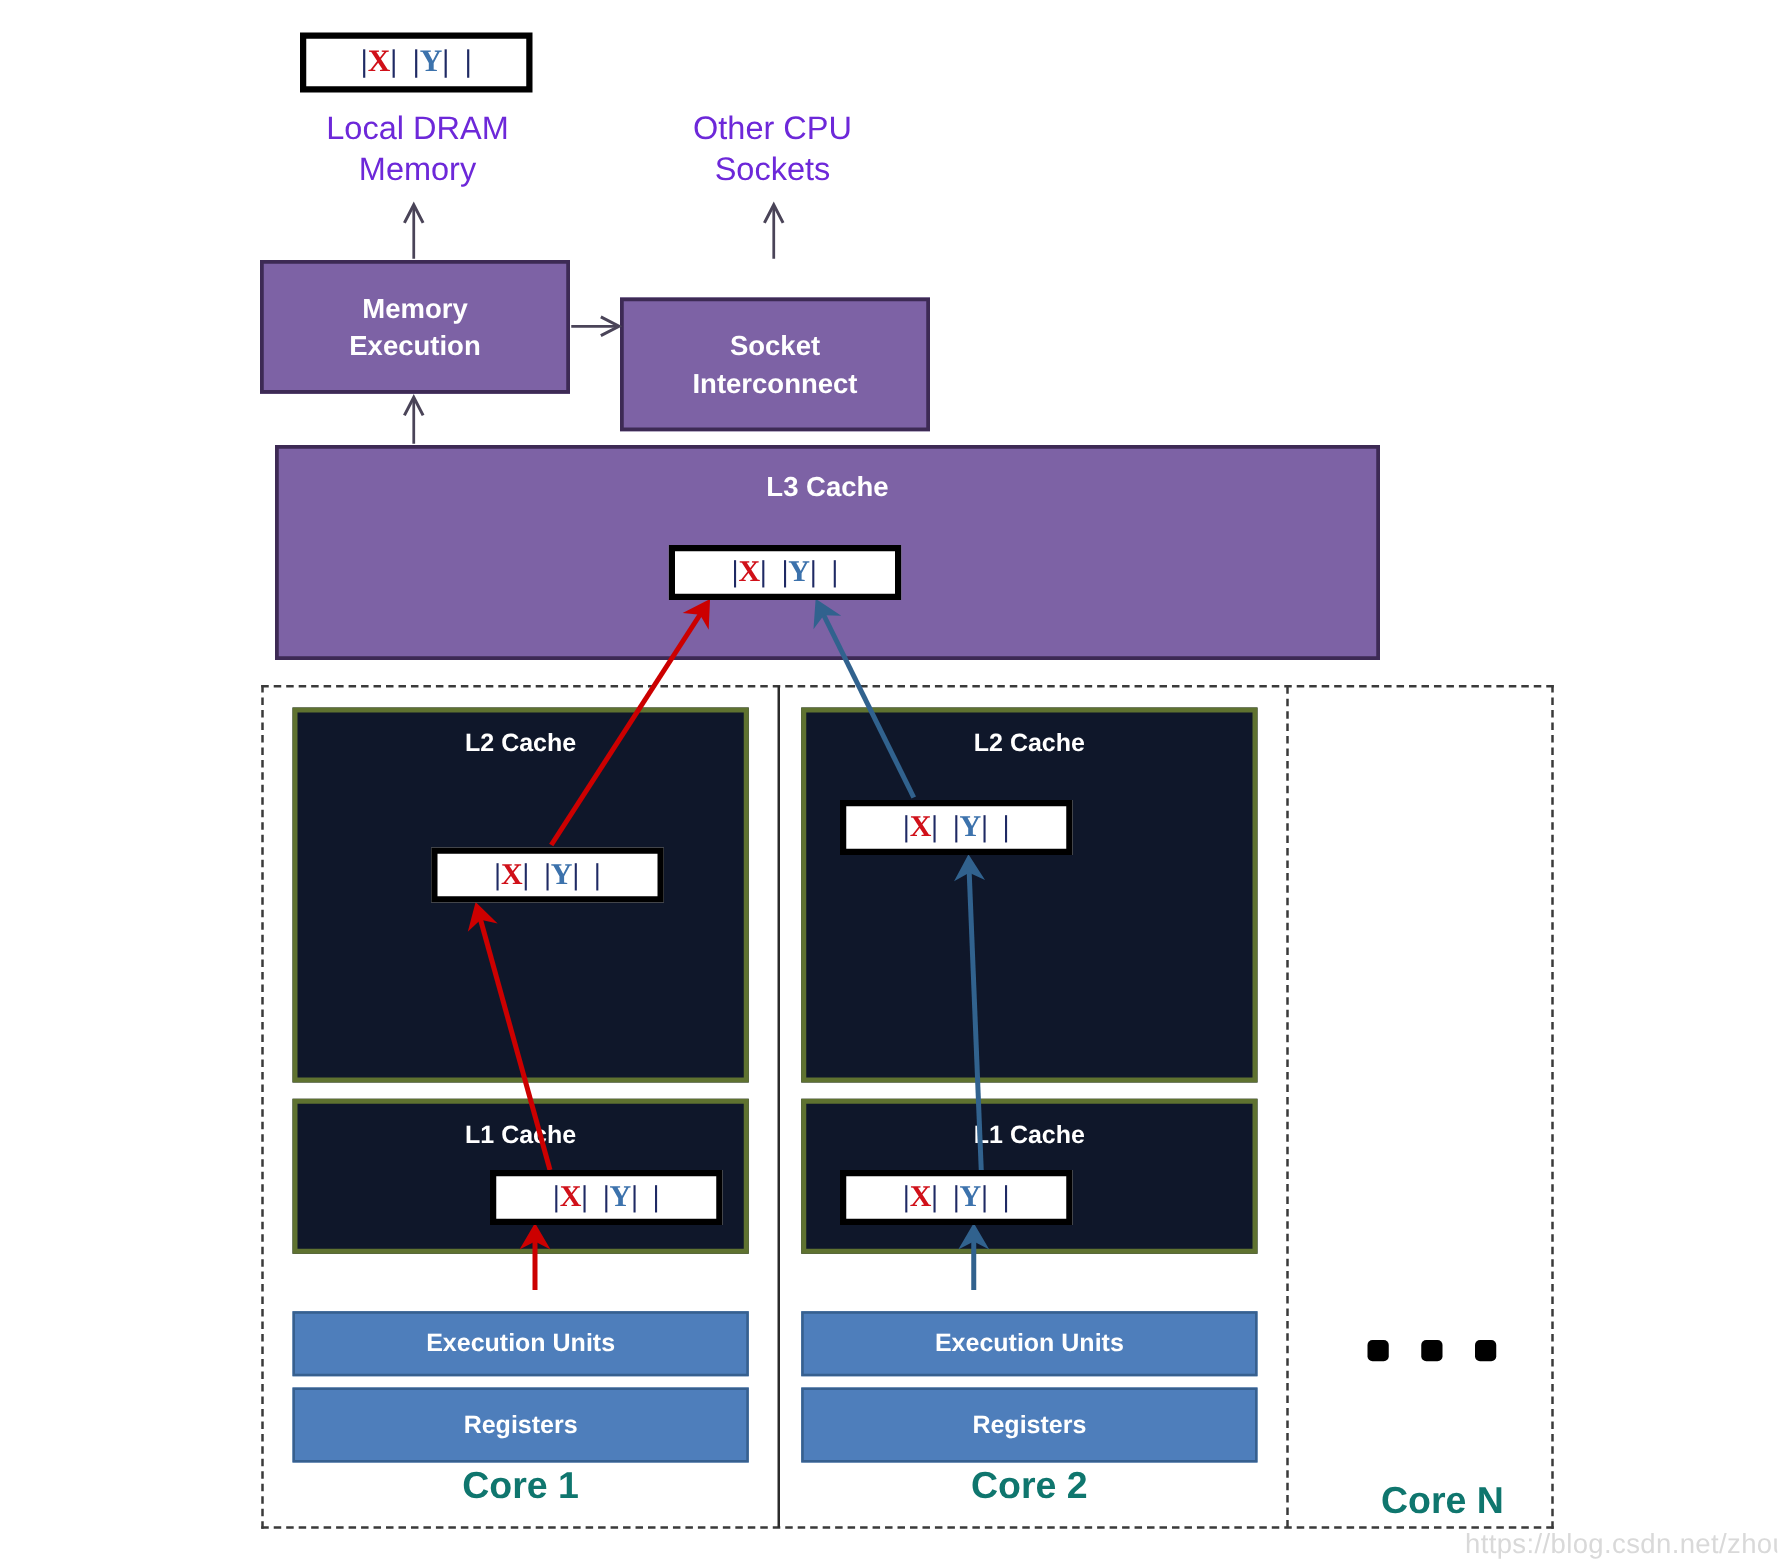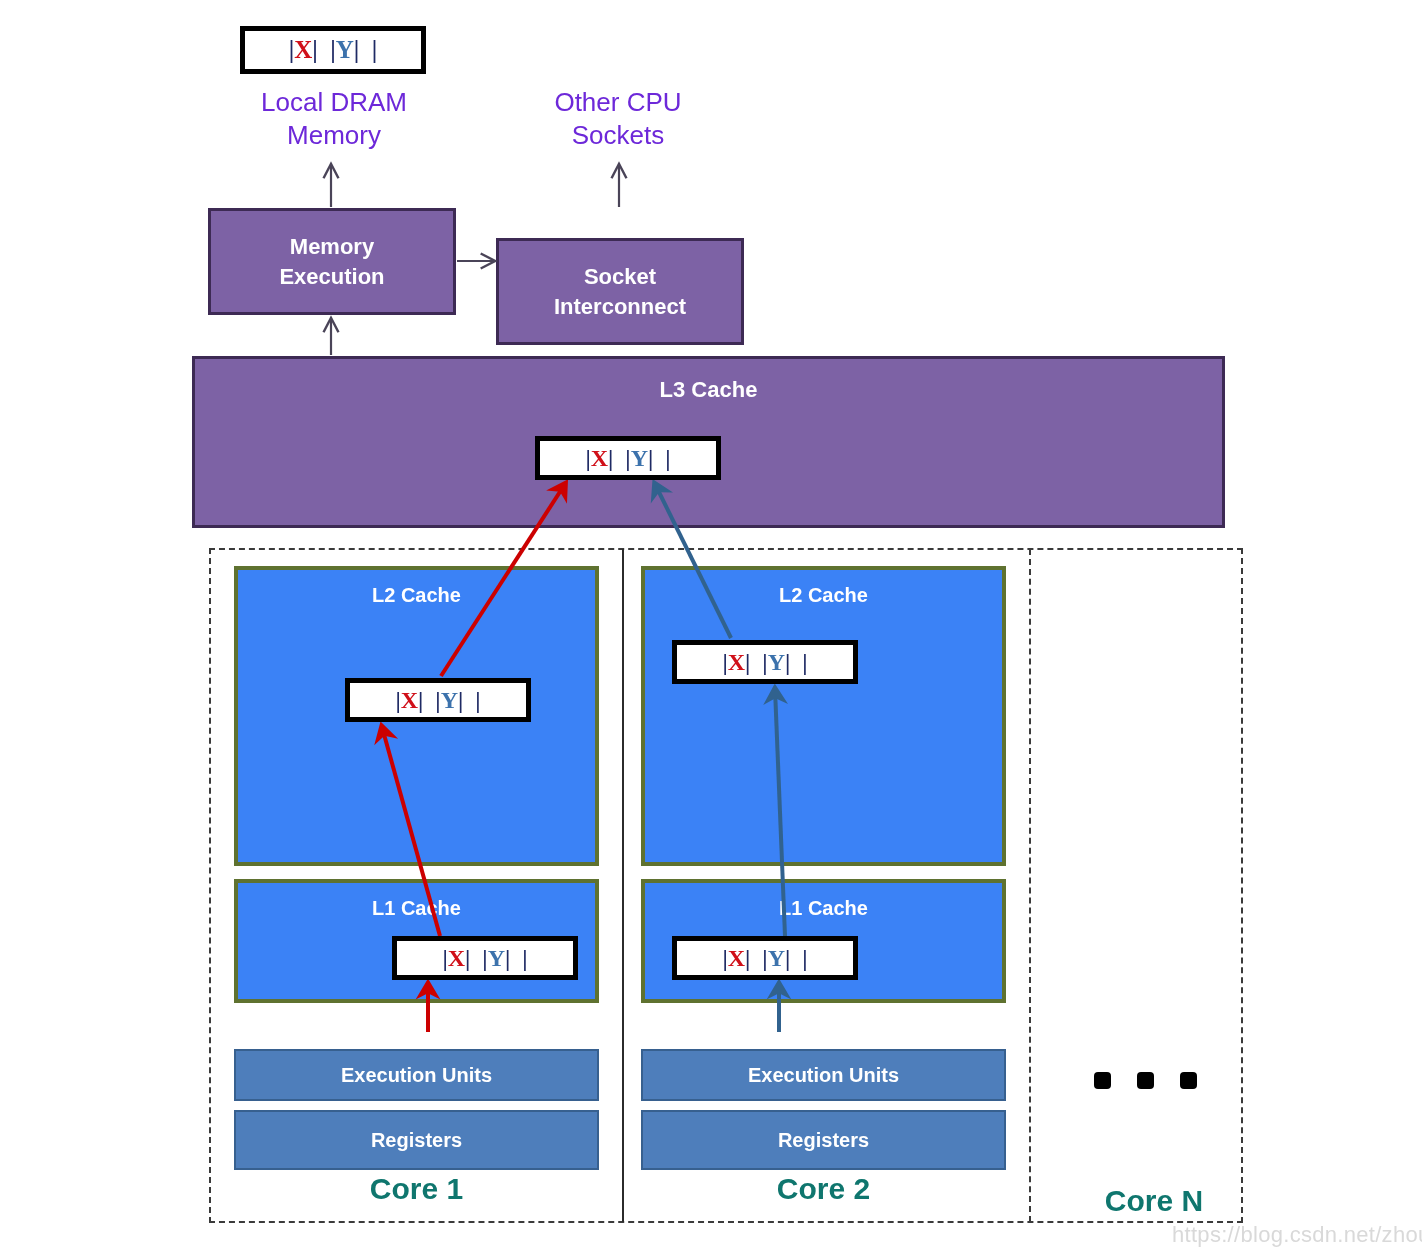--- a/index.html
+++ b/index.html
@@ -43,21 +43,21 @@
     display:flex;
     align-items:center;
     justify-content:center;
     text-align:center;
     line-height:1.32;
   }
   .purple.top-label{align-items:flex-start;padding-top:16px;}
 
   
   .green{
-    background:#3b82f6;
+    background:#0f172a;
     border:4px solid #5F7230;
     color:#ffffff;
     font-weight:bold;
     text-align:center;
     padding-top:14px;
     box-sizing:border-box;
   }
 
   
   .blue{
@@ -137,21 +137,21 @@
     </div>
   </div>
 
   <div class="abs purple" style="left:496px;top:208px;width:248px;height:107px;font-size:22px;margin-top:30px;">
     <div>
       <div>Socket</div>
       <div>Interconnect</div>
     </div>
   </div>
 
-  <div class="abs purple top-label" style="left:192px;top:356px;width:1033px;height:172px;font-size:22px;">
+  <div class="abs purple top-label" style="left:220px;top:356px;width:884px;height:172px;font-size:22px;">
     <span>L3 Cache</span>
   </div>
 
   <div class="abs cacheline" style="left:535px;top:436px;width:186px;height:44px;font-size:24px;">
     <span class="pipe">|</span><span class="vx">X</span><span class="pipe">|</span><span class="gap">  </span><span class="pipe">|</span><span class="vy">Y</span><span class="pipe">|</span><span class="gap">  </span><span class="pipe">|</span>
   </div>
 
   <div class="abs dashed" style="left:209px;top:548px;width:1034px;height:675px;"></div>
   <div class="abs vdiv-solid" style="left:622px;top:549px;height:673px;"></div>
   <div class="abs vdiv-dashed" style="left:1029px;top:549px;height:673px;width:0;"></div>

